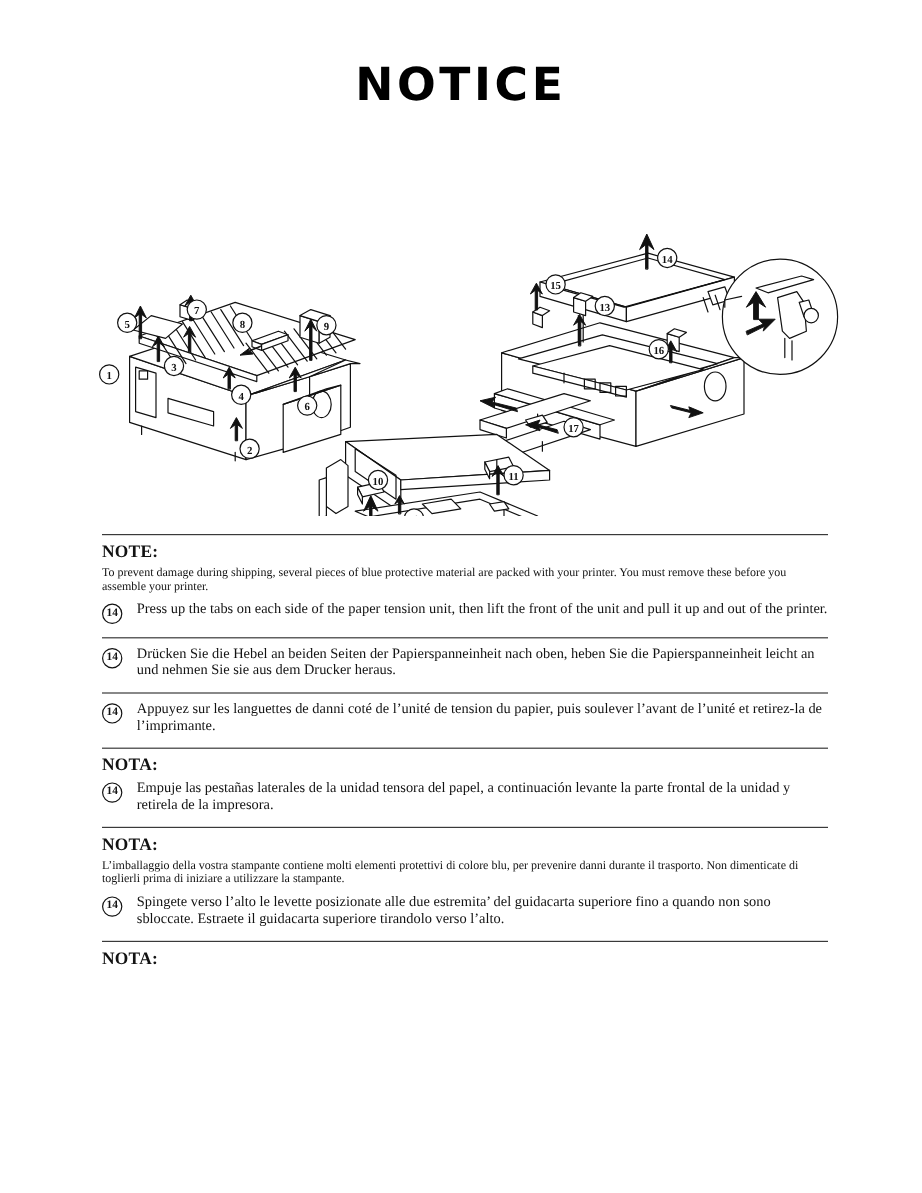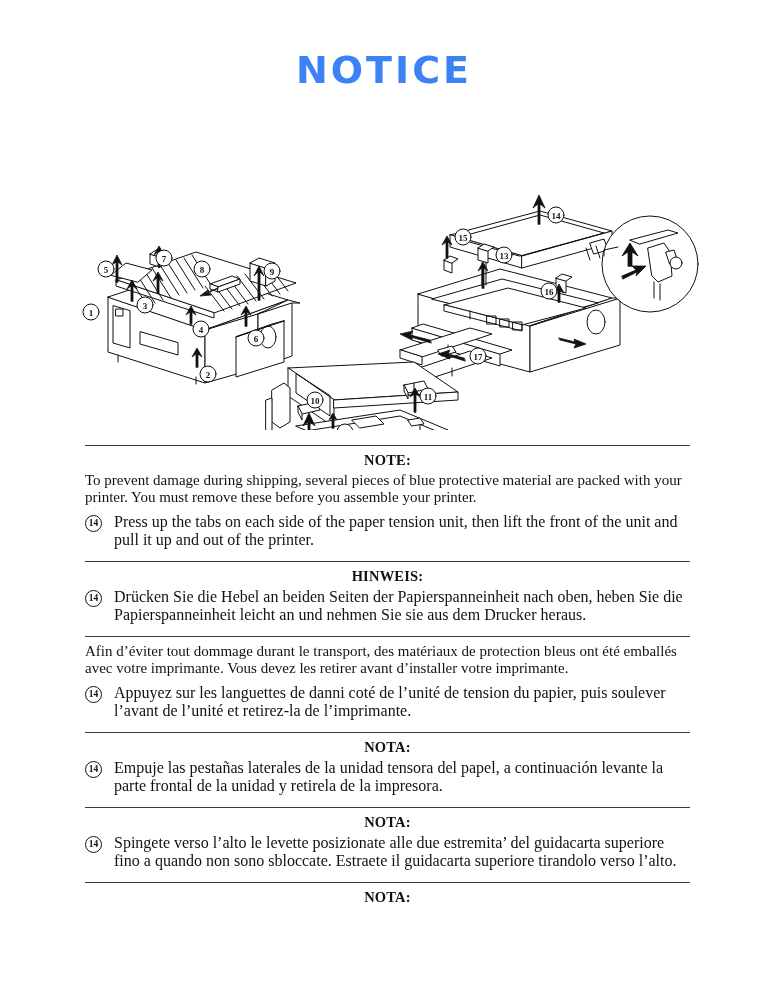--- a/index.html
+++ b/index.html
@@ -18,21 +18,21 @@
 
   
   .page-title {
     text-align: center;
     font-family: "DejaVu Sans", "Liberation Sans", sans-serif;
     font-weight: bold;
     font-size: 38px;
     letter-spacing: 3px;
     margin: 0;
     padding-top: 48px;
-    color: #3b82f6;
+    color: #000000;
   }
 
   
   .illustrations {
     position: relative;
     width: 768px;
     height: 330px;
     margin-top: 8px;
   }
   .illustrations svg {
@@ -56,24 +56,23 @@
     border-top: 1px solid #3a3a3a;
     margin: 0 0 6px 0;
     width: 605px;
   }
   .sec-head {
     font-weight: bold;
     font-size: 14.5px;
     letter-spacing: 0.2px;
     margin: 0 0 3px 0;
     font-family: "Liberation Serif", "DejaVu Serif", serif;
-    text-align: center;
   }
   .sec-body {
-    font-size: 15px;
+    font-size: 10px;
     line-height: 1.16;
     margin: 0 0 6px 0;
     text-align: left;
   }
   .step-row {
     display: flex;
     align-items: flex-start;
     margin: 0 0 2px 0;
   }
   .step-marker {
@@ -84,21 +83,21 @@
     border-radius: 50%;
     font-size: 9.5px;
     line-height: 14px;
     text-align: center;
     font-family: "Liberation Serif", "DejaVu Serif", serif;
     font-weight: bold;
     margin-top: 2px;
     margin-right: 12px;
   }
   .step-text {
-    font-size: 16px;
+    font-size: 12px;
     line-height: 1.16;
     flex: 1 1 auto;
   }
 
   
   .cal-txt {
     font-family: "Liberation Serif", "DejaVu Serif", serif;
     font-size: 9px;
     font-weight: bold;
   }
@@ -442,48 +441,47 @@
     <div class="sec-head">NOTE:</div>
     <p class="sec-body">To prevent damage during shipping, several pieces of blue protective material are packed with your printer. You must remove these before you assemble your printer.</p>
     <div class="step-row">
       <span class="step-marker">14</span>
       <span class="step-text">Press up the tabs on each side of the paper tension unit, then lift the front of the unit and pull it up and out of the printer.</span>
     </div>
   </div>
 
   <div class="lang-section">
     <hr class="rule">
-    <div class="sec-head">HINWEIS:</div>
     <div class="step-row">
       <span class="step-marker">14</span>
       <span class="step-text">Drücken Sie die Hebel an beiden Seiten der Papierspanneinheit nach oben, heben Sie die Papierspanneinheit leicht an und nehmen Sie sie aus dem Drucker heraus.</span>
     </div>
   </div>
 
   <div class="lang-section">
     <hr class="rule">
-    <p class="sec-body">Afin d’éviter tout dommage durant le transport, des matériaux de protection bleus ont été emballés avec votre imprimante. Vous devez les retirer avant d’installer votre imprimante.</p>
     <div class="step-row">
       <span class="step-marker">14</span>
       <span class="step-text">Appuyez sur les languettes de danni coté de l’unité de tension du papier, puis soulever l’avant de l’unité et retirez-la de l’imprimante.</span>
     </div>
   </div>
 
   <div class="lang-section">
     <hr class="rule">
     <div class="sec-head">NOTA:</div>
     <div class="step-row">
       <span class="step-marker">14</span>
       <span class="step-text">Empuje las pestañas laterales de la unidad tensora del papel, a continuación levante la parte frontal de la unidad y retirela de la impresora.</span>
     </div>
   </div>
 
   <div class="lang-section">
     <hr class="rule">
     <div class="sec-head">NOTA:</div>
+    <p class="sec-body">L’imballaggio della vostra stampante contiene molti elementi protettivi di colore blu, per prevenire danni durante il trasporto. Non dimenticate di toglierli prima di iniziare a utilizzare la stampante.</p>
     <div class="step-row">
       <span class="step-marker">14</span>
       <span class="step-text">Spingete verso l’alto le levette posizionate alle due estremita’ del guidacarta superiore fino a quando non sono sbloccate. Estraete il guidacarta superiore tirandolo verso l’alto.</span>
     </div>
   </div>
 
   <div class="lang-section">
     <hr class="rule">
     <div class="sec-head">NOTA:</div>
 

